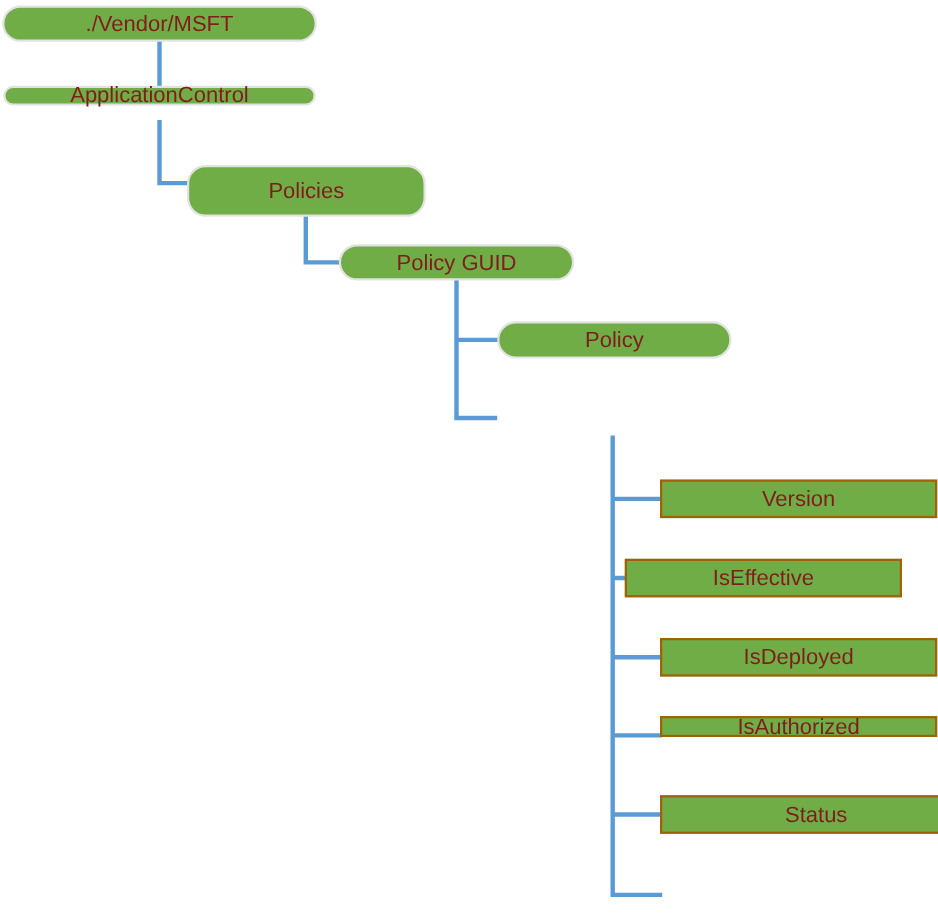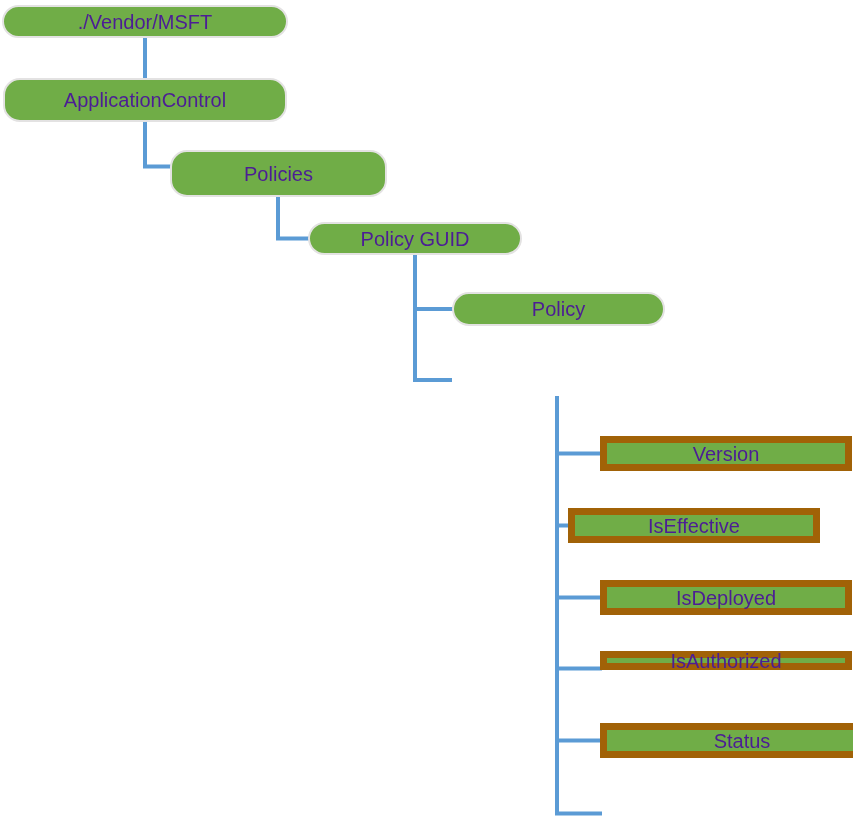--- a/index.html
+++ b/index.html
@@ -13,36 +13,36 @@
   }
   #connectors {
     position: absolute;
     left: 0; top: 0;
     width: 853px; height: 839px;
   }
   .node {
     position: absolute;
     box-sizing: border-box;
     background: #70AD47;
-    color: #4c1d95;
+    color: #7f1d1d;
     display: flex;
     align-items: center;
     justify-content: center;
     font-size: 20px;
     line-height: 1;
     white-space: nowrap;
     z-index: 2;
   }
   .pill {
     border-radius: 17px;
     border: 2px solid #e3e2e2;
   }
   .rect {
     border-radius: 0;
-    border: 7px solid #a16207;
+    border: 2px solid #a16207;
     justify-content: center;
   }
   .italic { }
 </style>
 </head>
 <body>
 
 <div id="canvas">
 
   <svg id="connectors" viewBox="0 0 853 839" xmlns="http://www.w3.org/2000/svg">
@@ -58,21 +58,21 @@
       <path d="M557 597.5 L602 597.5"></path>
       <path d="M557 668.5 L602 668.5"></path>
       <path d="M557 740.5 L602 740.5"></path>
     </g>
   </svg>
 
   <div class="node pill" style="left:2px;   top:5px;   width:286px; height:33px">
     <span>./Vendor/MSFT</span>
   </div>
 
-  <div class="node pill" style="left:3px;   top:78px;  width:284px; height:44px">
+  <div class="node pill" style="left:3px;   top:78px;  width:284px; height:18px">
     <span>ApplicationControl</span>
   </div>
 
   <div class="node pill" style="left:170px; top:150px; width:217px; height:47px">
     <span>Policies</span>
   </div>
 
   <div class="node pill italic" style="left:308px; top:222px; width:214px; height:33px">
     <span>Policy GUID</span>
   </div>

